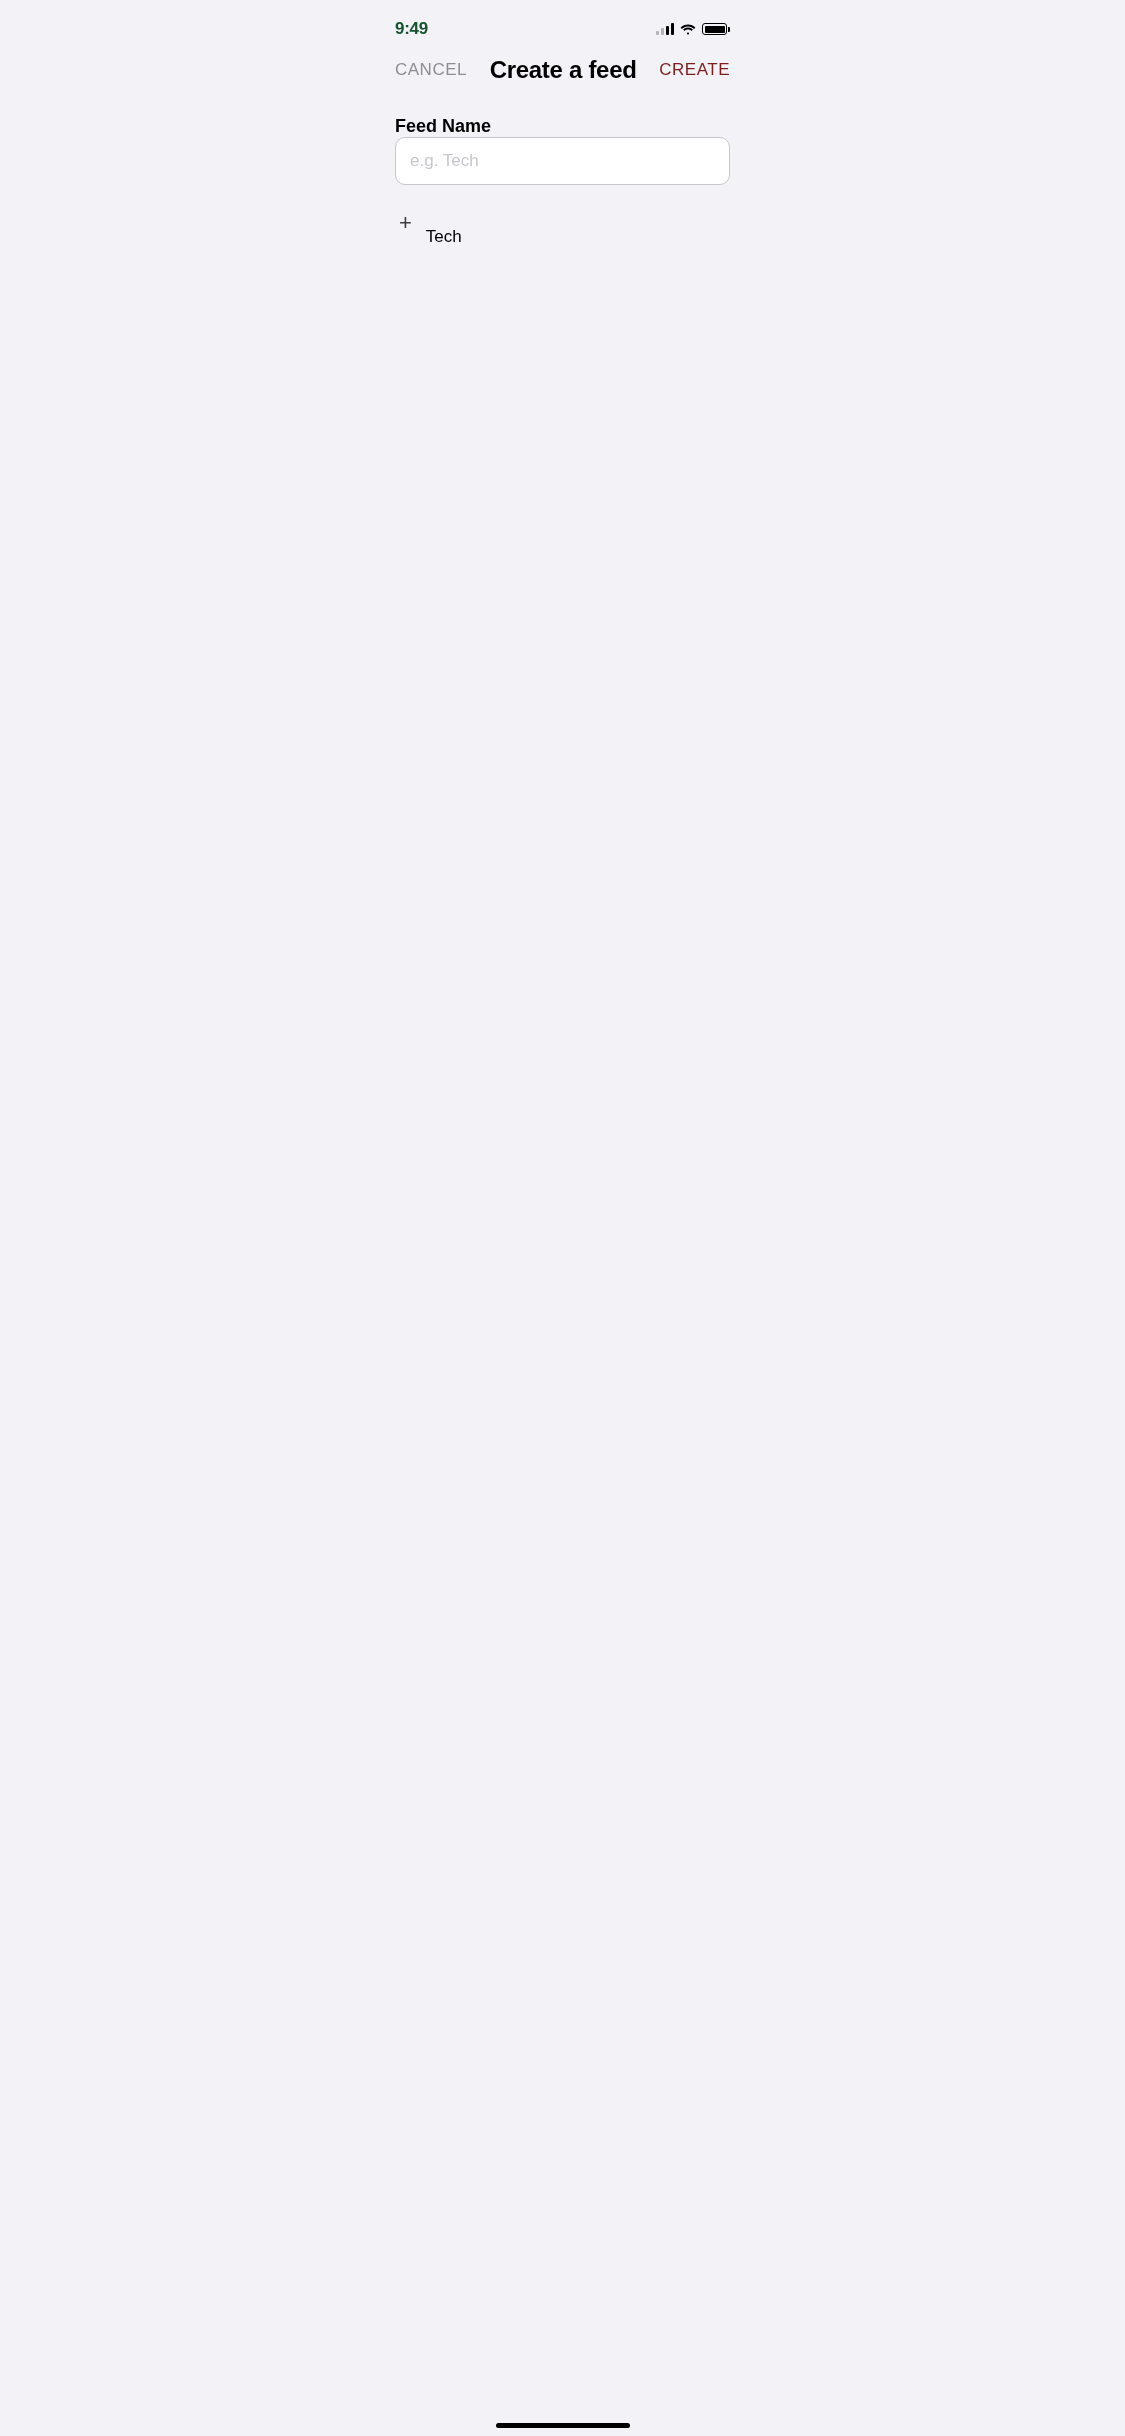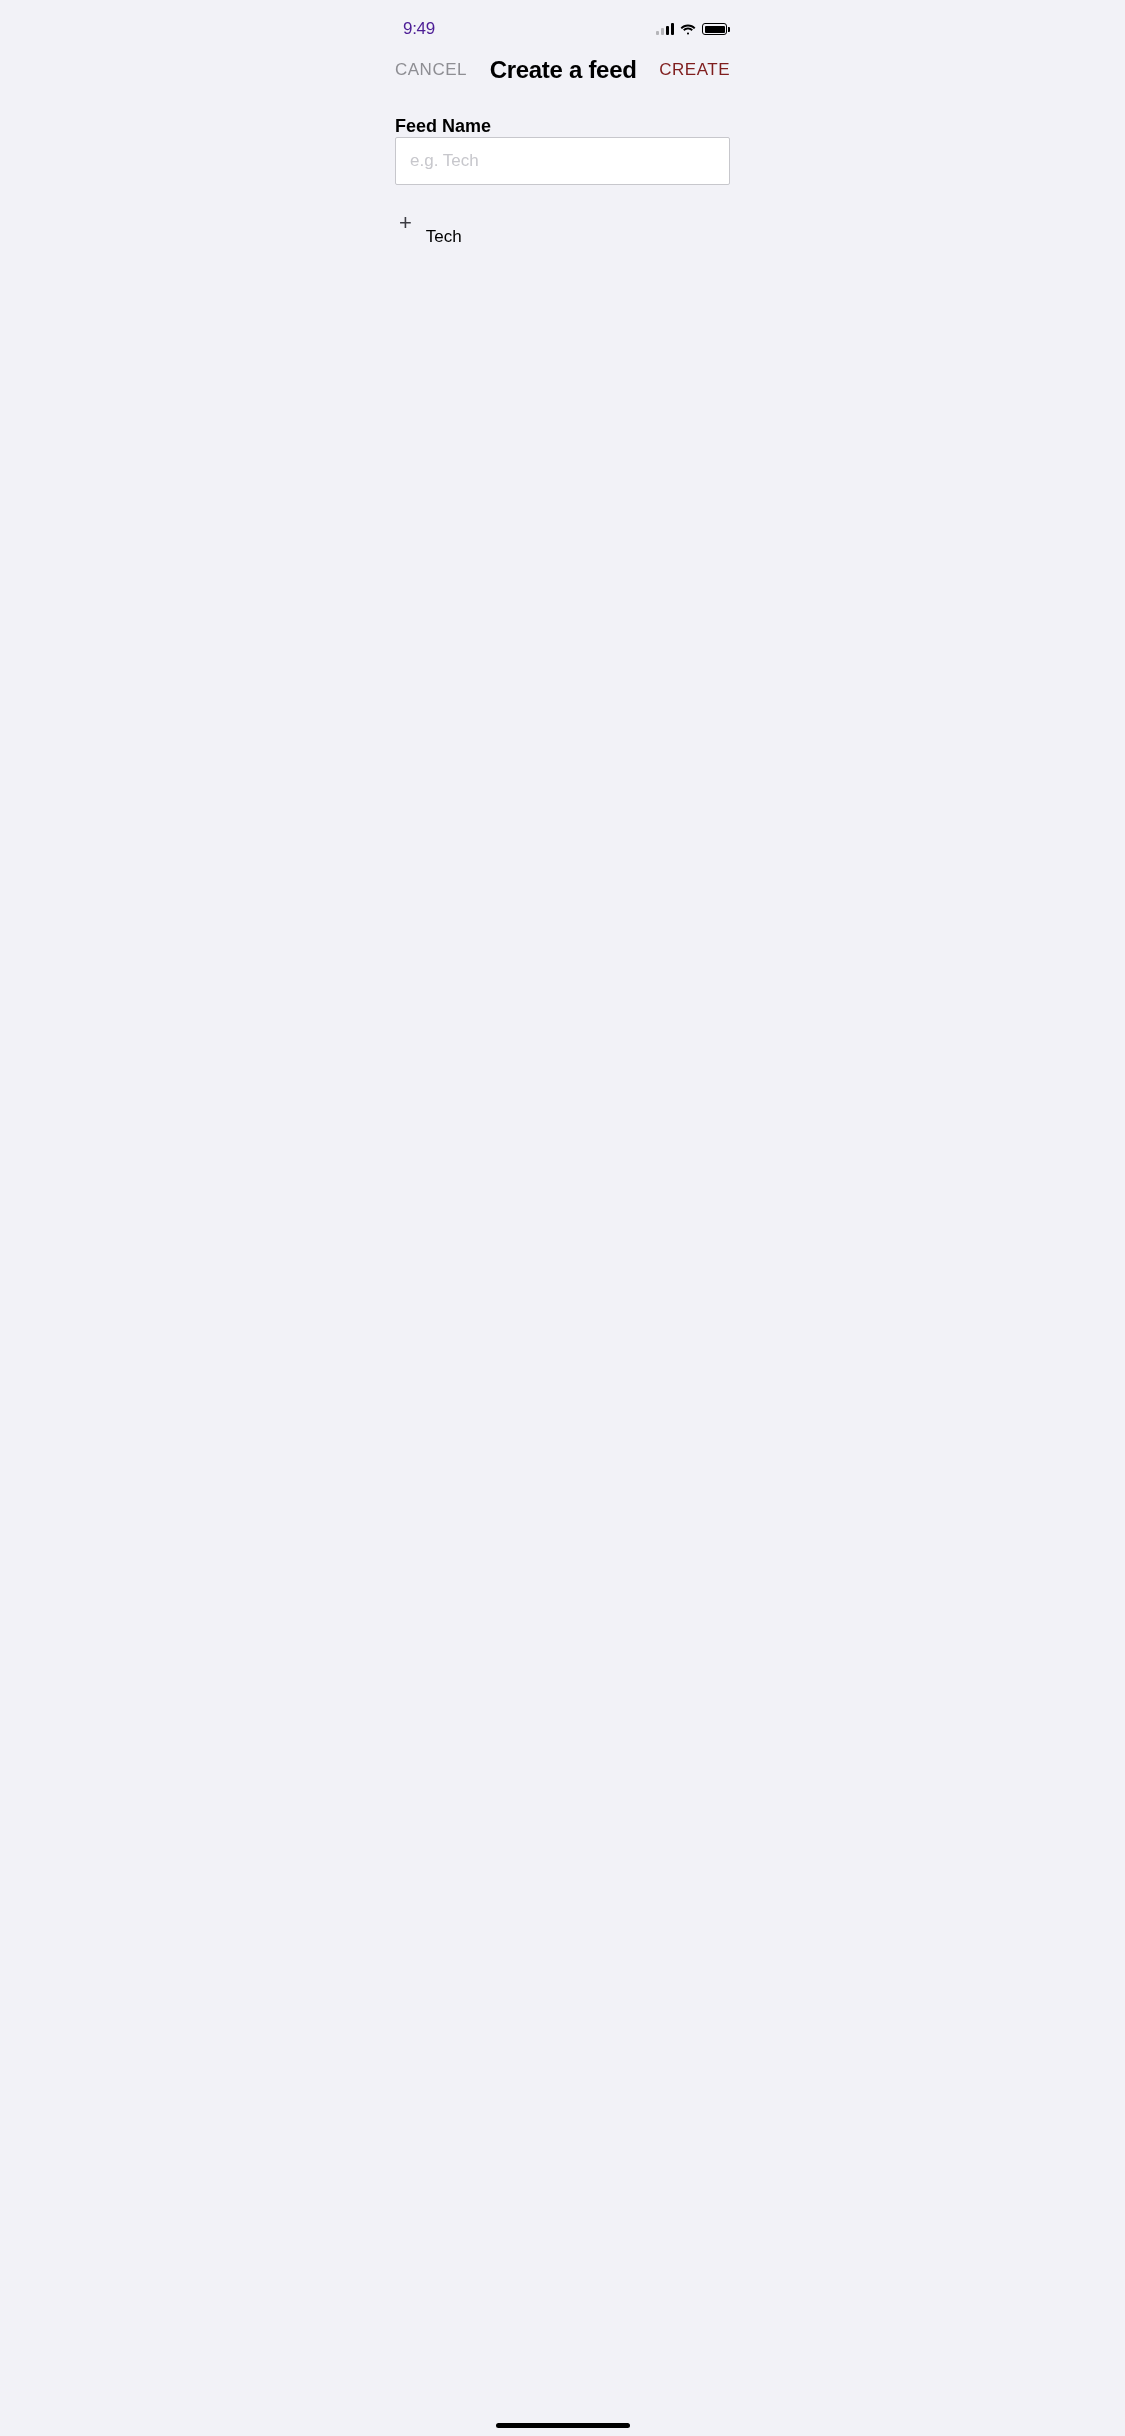--- a/index.html
+++ b/index.html
@@ -23,24 +23,23 @@
     .status-bar {
       display: flex;
       justify-content: space-between;
       align-items: center;
       padding: 14px 20px 0 20px;
       height: 44px;
     }
 
     .status-time {
       font-size: 17px;
-      font-weight: 400;
-      color: #4c1d95;
+      font-weight: 700;
+      color: #14532d;
       letter-spacing: -0.3px;
-      margin-left: 8px;
     }
 
     .status-icons {
       display: flex;
       align-items: center;
       gap: 6px;
     }
 
     .signal-bars {
       display: flex;
@@ -136,21 +135,21 @@
       font-size: 18px;
       font-weight: 700;
       color: #000;
       margin-bottom: 0;
     }
 
     .feed-name-input {
       width: 100%;
       height: 48px;
       border: 1.5px solid #c7c7cc;
-      border-radius: 2px;
+      border-radius: 10px;
       padding: 0 14px;
       font-size: 17px;
       color: #c7c7cc;
       background: #fff;
       outline: none;
       appearance: none;
     }
 
     .feed-name-input::placeholder {
       color: #c7c7cc;

